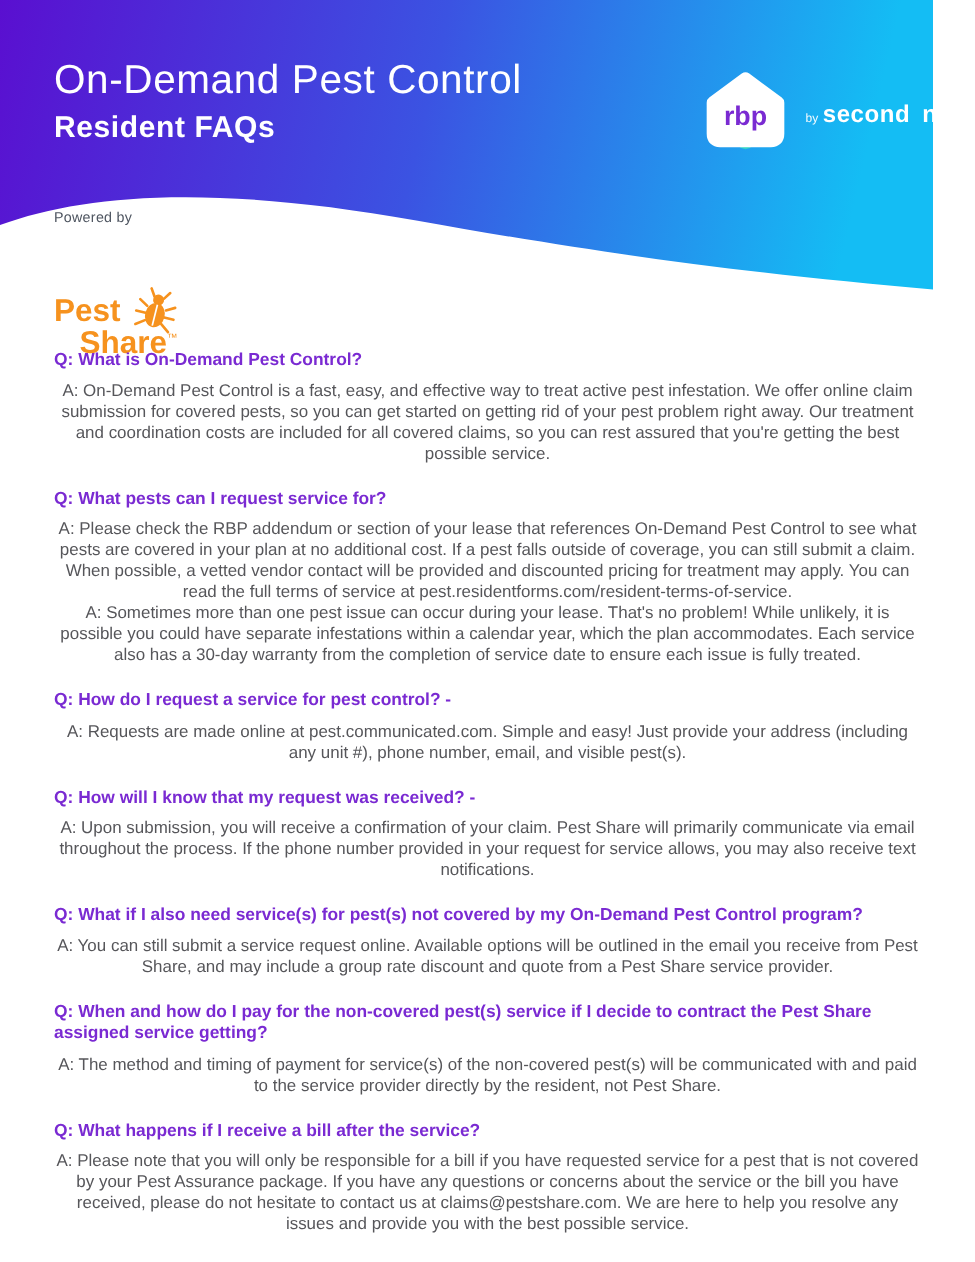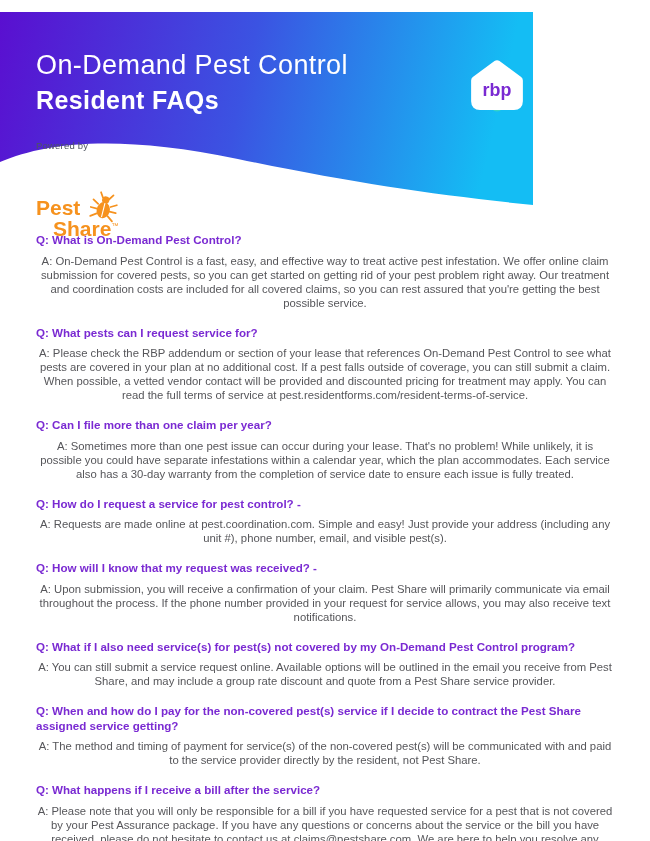--- a/index.html
+++ b/index.html
@@ -9,22 +9,22 @@
     width: 650px;
     height: 841px;
     background: #ffffff;
     overflow: hidden;
     font-family: "Liberation Sans", sans-serif;
   }
 
   
   .hero {
     position: absolute;
-    top: 12px; left: 0;
-    width: 533px;
+    top: 0; left: 0;
+    width: 622px;
     height: 200px;
     background: linear-gradient(103deg, #5a0fd0 0%, #3b53e2 45%, #14bdf4 90%);
   }
   .hero-wave {
     position: absolute;
     left: 0; bottom: 0;
     width: 100%; height: 75px;
     display: block;
   }
   .hero-titles {
@@ -32,21 +32,21 @@
     left: 36px; top: 38px;
     color: #ffffff;
   }
   .title-line1 {
     font-size: 27px;
     font-weight: 400;
     letter-spacing: 0.4px;
     margin: 0;
   }
   .title-line2 {
-    font-size: 25px;
+    font-size: 20px;
     font-weight: 700;
     letter-spacing: 0.4px;
     margin: 5px 0 0 0;
   }
 
   
   .rbp-lockup {
     position: absolute;
     left: 466px; top: 44px;
     display: flex;
@@ -184,26 +184,25 @@
   <main class="faq">
     <section>
       <h3 class="faq-question">Q: What is On-Demand Pest Control?</h3>
       <p class="faq-answer">A: On-Demand Pest Control is a fast, easy, and effective way to treat active pest infestation. We offer online claim submission for covered pests, so you can get started on getting rid of your pest problem right away. Our treatment and coordination costs are included for all covered claims, so you can rest assured that you're getting the best possible service.</p>
     </section>
     <section>
       <h3 class="faq-question">Q: What pests can I request service for?</h3>
       <p class="faq-answer">A: Please check the RBP addendum or section of your lease that references On-Demand Pest Control to see what pests are covered in your plan at no additional cost. If a pest falls outside of coverage, you can still submit a claim. When possible, a vetted vendor contact will be provided and discounted pricing for treatment may apply. You can read the full terms of service at pest.residentforms.com/resident-terms-of-service.</p>
     </section>
     <section>
-      <h3 class="faq-question">Q: Can I file more than one claim per year?</h3>
       <p class="faq-answer">A: Sometimes more than one pest issue can occur during your lease. That's no problem! While unlikely, it is possible you could have separate infestations within a calendar year, which the plan accommodates. Each service also has a 30-day warranty from the completion of service date to ensure each issue is fully treated.</p>
     </section>
     <section>
       <h3 class="faq-question">Q: How do I request a service for pest control? -</h3>
-      <p class="faq-answer">A: Requests are made online at pest.coordination.com. Simple and easy! Just provide your address (including any unit #), phone number, email, and visible pest(s).</p>
+      <p class="faq-answer">A: Requests are made online at pest.communicated.com. Simple and easy! Just provide your address (including any unit #), phone number, email, and visible pest(s).</p>
     </section>
     <section>
       <h3 class="faq-question">Q: How will I know that my request was received? -</h3>
       <p class="faq-answer">A: Upon submission, you will receive a confirmation of your claim. Pest Share will primarily communicate via email throughout the process. If the phone number provided in your request for service allows, you may also receive text notifications.</p>
     </section>
     <section>
       <h3 class="faq-question">Q: What if I also need service(s) for pest(s) not covered by my On-Demand Pest Control program?</h3>
       <p class="faq-answer">A: You can still submit a service request online. Available options will be outlined in the email you receive from Pest Share, and may include a group rate discount and quote from a Pest Share service provider.</p>
     </section>
     <section>

